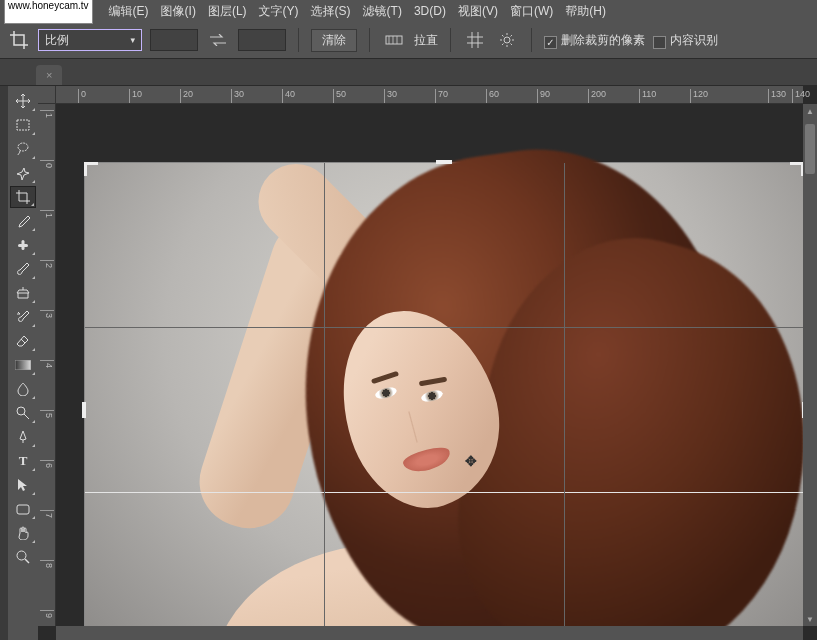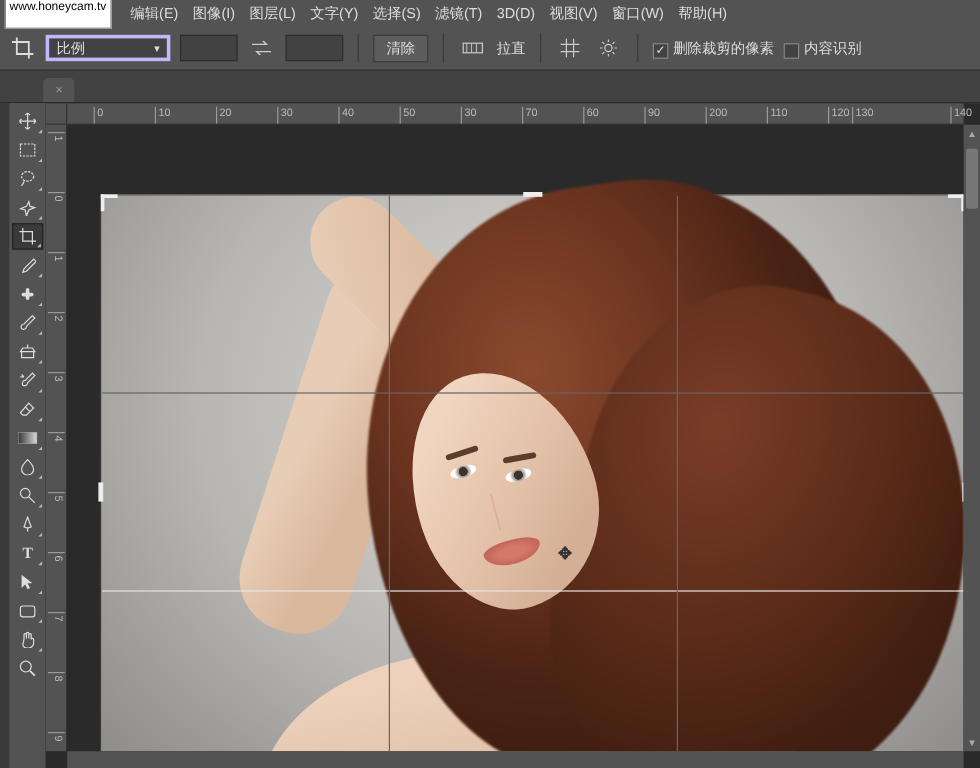--- a/index.html
+++ b/index.html
@@ -2,21 +2,21 @@
 <html><head>
 <meta charset="utf-8">
 <style>
 *{margin:0;padding:0;box-sizing:border-box;font-family:"Microsoft YaHei",sans-serif;user-select:none}
 body{width:817px;height:640px;background:#535353;overflow:hidden;position:relative}
 .menubar{height:22px;background:#535353;display:flex;align-items:center;padding-left:4px;color:#ddd;font-size:12px}
 .watermark{background:#fff;color:#000;border:1px solid #888;padding:0 3px;font-size:10px;height:26px;line-height:13px;margin-right:10px}
 .menu-item{padding:0 6px;cursor:pointer;height:22px;line-height:22px}
 .optbar{height:37px;background:#535353;border-bottom:1px solid #2a2a2a;display:flex;align-items:center;padding:0 8px;color:#ddd;font-size:12px;gap:8px}
 .crop-ico{width:22px;height:22px;display:flex;align-items:center;justify-content:center}
-.dropdown{width:104px;height:22px;background:#424242;border:3px solid #c4b5fd;display:flex;align-items:center;padding:0 6px;justify-content:space-between;color:#ddd}
+.dropdown{width:104px;height:22px;background:#424242;border:1px solid #c4b5fd;display:flex;align-items:center;padding:0 6px;justify-content:space-between;color:#ddd}
 .vsep{width:1px;height:24px;background:#3a3a3a;margin:0 4px}
 .swap-ico{width:24px;height:24px;display:flex;align-items:center;justify-content:center;cursor:pointer}
 .btn-clear{background:#5d5d5d;border:1px solid #3a3a3a;padding:2px 10px;color:#ddd;cursor:pointer;font-size:12px}
 .ico-btn{width:24px;height:24px;display:flex;align-items:center;justify-content:center;cursor:pointer;color:#ccc}
 .cb-wrap{display:flex;align-items:flex-end;gap:4px}
 .cb{width:13px;height:13px;border:1px solid #888;background:#424242;display:flex;align-items:center;justify-content:center}
 .cb.checked::after{content:"✓";color:#ddd;font-size:10px}
 .tabrow{height:27px;background:#424242;border-bottom:1px solid #2a2a2a;padding-left:36px;display:flex;align-items:end}
 .tab{background:#535353;border-top-left-radius:4px;border-top-right-radius:4px;padding:4px 10px;color:#ccc;font-size:11px;display:flex;align-items:center;gap:8px}
 .tab-x{color:#999;cursor:pointer}
@@ -280,21 +280,21 @@
       <div class="tick" style="left:175px">30</div>
       <div class="tick" style="left:226px">40</div>
       <div class="tick" style="left:277px">50</div>
       <div class="tick" style="left:328px">30</div>
       <div class="tick" style="left:379px">70</div>
       <div class="tick" style="left:430px">60</div>
       <div class="tick" style="left:481px">90</div>
       <div class="tick" style="left:532px">200</div>
       <div class="tick" style="left:583px">110</div>
       <div class="tick" style="left:634px">120</div>
-      <div class="tick" style="left:654px">130</div>
+      <div class="tick" style="left:712px">130</div>
       <div class="tick" style="left:736px">140</div>
     </div>
     <div class="ruler-v">
       <div class="tick" style="top:6px">1</div>
       <div class="tick" style="top:56px">0</div>
       <div class="tick" style="top:106px">1</div>
       <div class="tick" style="top:156px">2</div>
       <div class="tick" style="top:206px">3</div>
       <div class="tick" style="top:256px">4</div>
       <div class="tick" style="top:306px">5</div>

